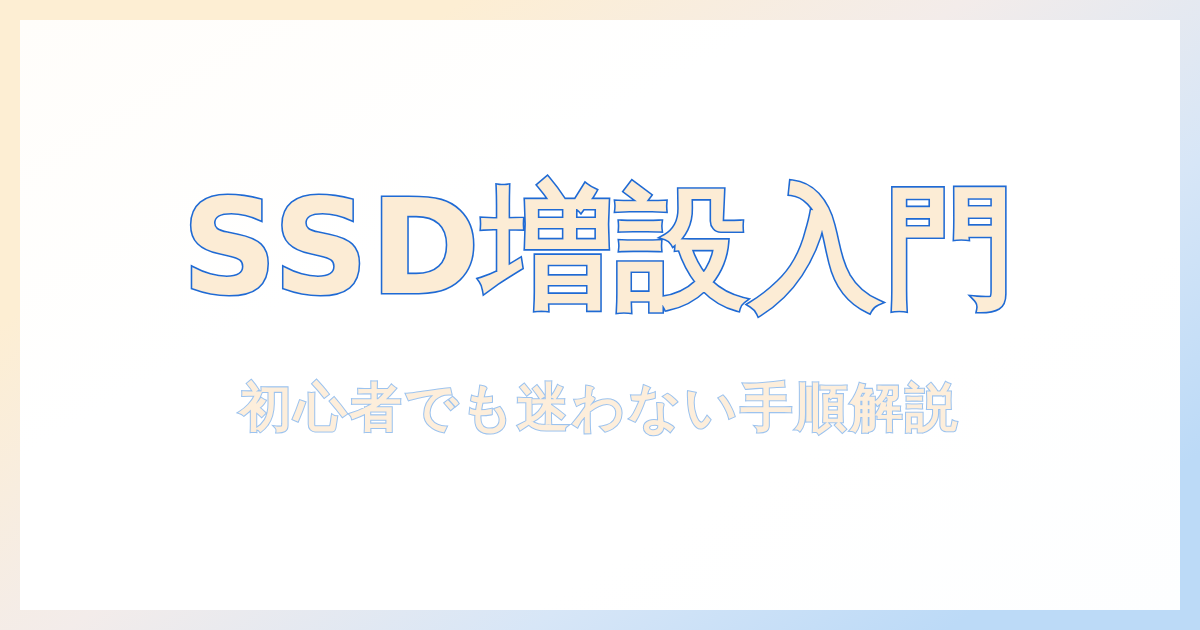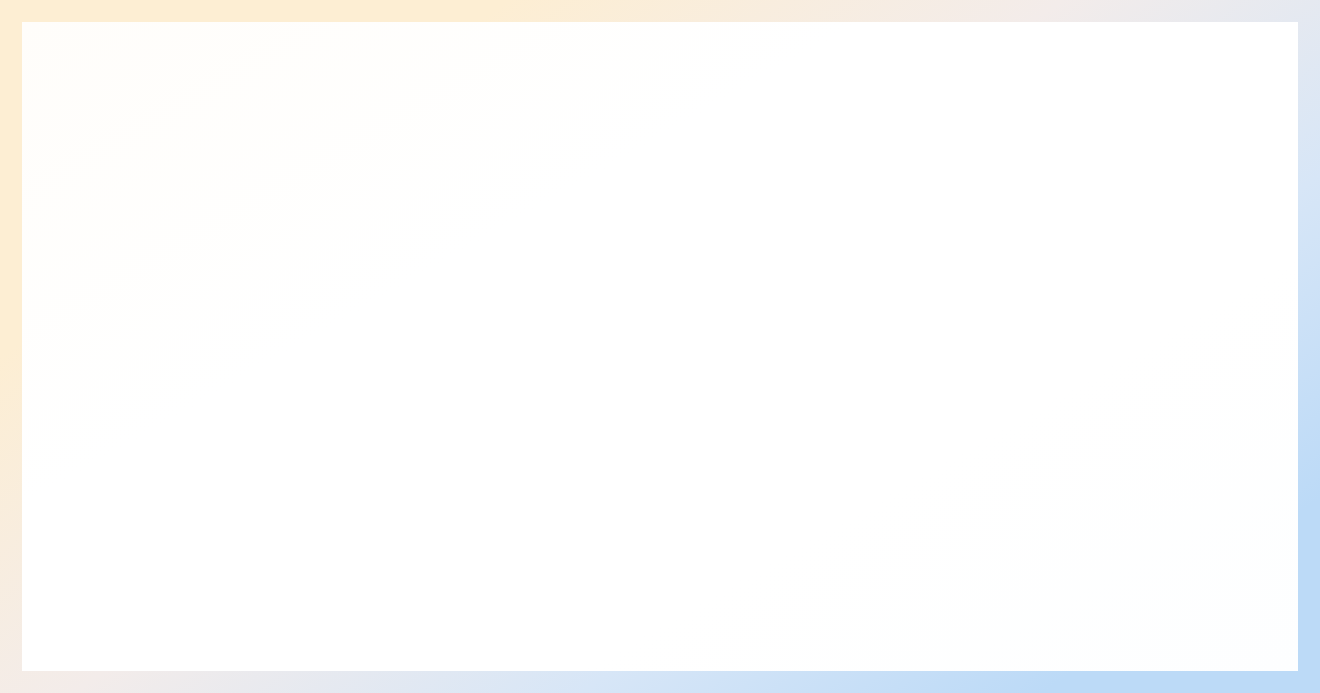--- a/index.html
+++ b/index.html
@@ -90,19 +90,25 @@
 </style>
 </head>
 <body>
 
 <div id="canvas" style="background: linear-gradient(145deg, rgb(253, 238, 211) 0%, rgb(253, 238, 211) 22%, rgb(243, 236, 234) 46%, rgb(215, 230, 247) 68%, rgb(188, 218, 247) 88%, rgb(188, 218, 247) 100%);">
 
   <div id="panel" style="inset: 20px;">
 
     <div id="text-stack">
 
+      <div class="title-wrap">
+        <span class="title-text" style="color: rgb(252, 236, 213); -webkit-text-stroke: 3.2px rgb(31, 106, 212);">SSD増設入門</span>
+      </div>
 
+      <div class="subtitle-wrap">
+        <span class="subtitle-text" style="color: rgb(253, 238, 219); -webkit-text-stroke: 2.1px rgb(156, 195, 239);">初心者でも迷わない手順解説</span>
+      </div>
 
     </div>
 
   </div>
 
 </div>
 
 </body></html>

